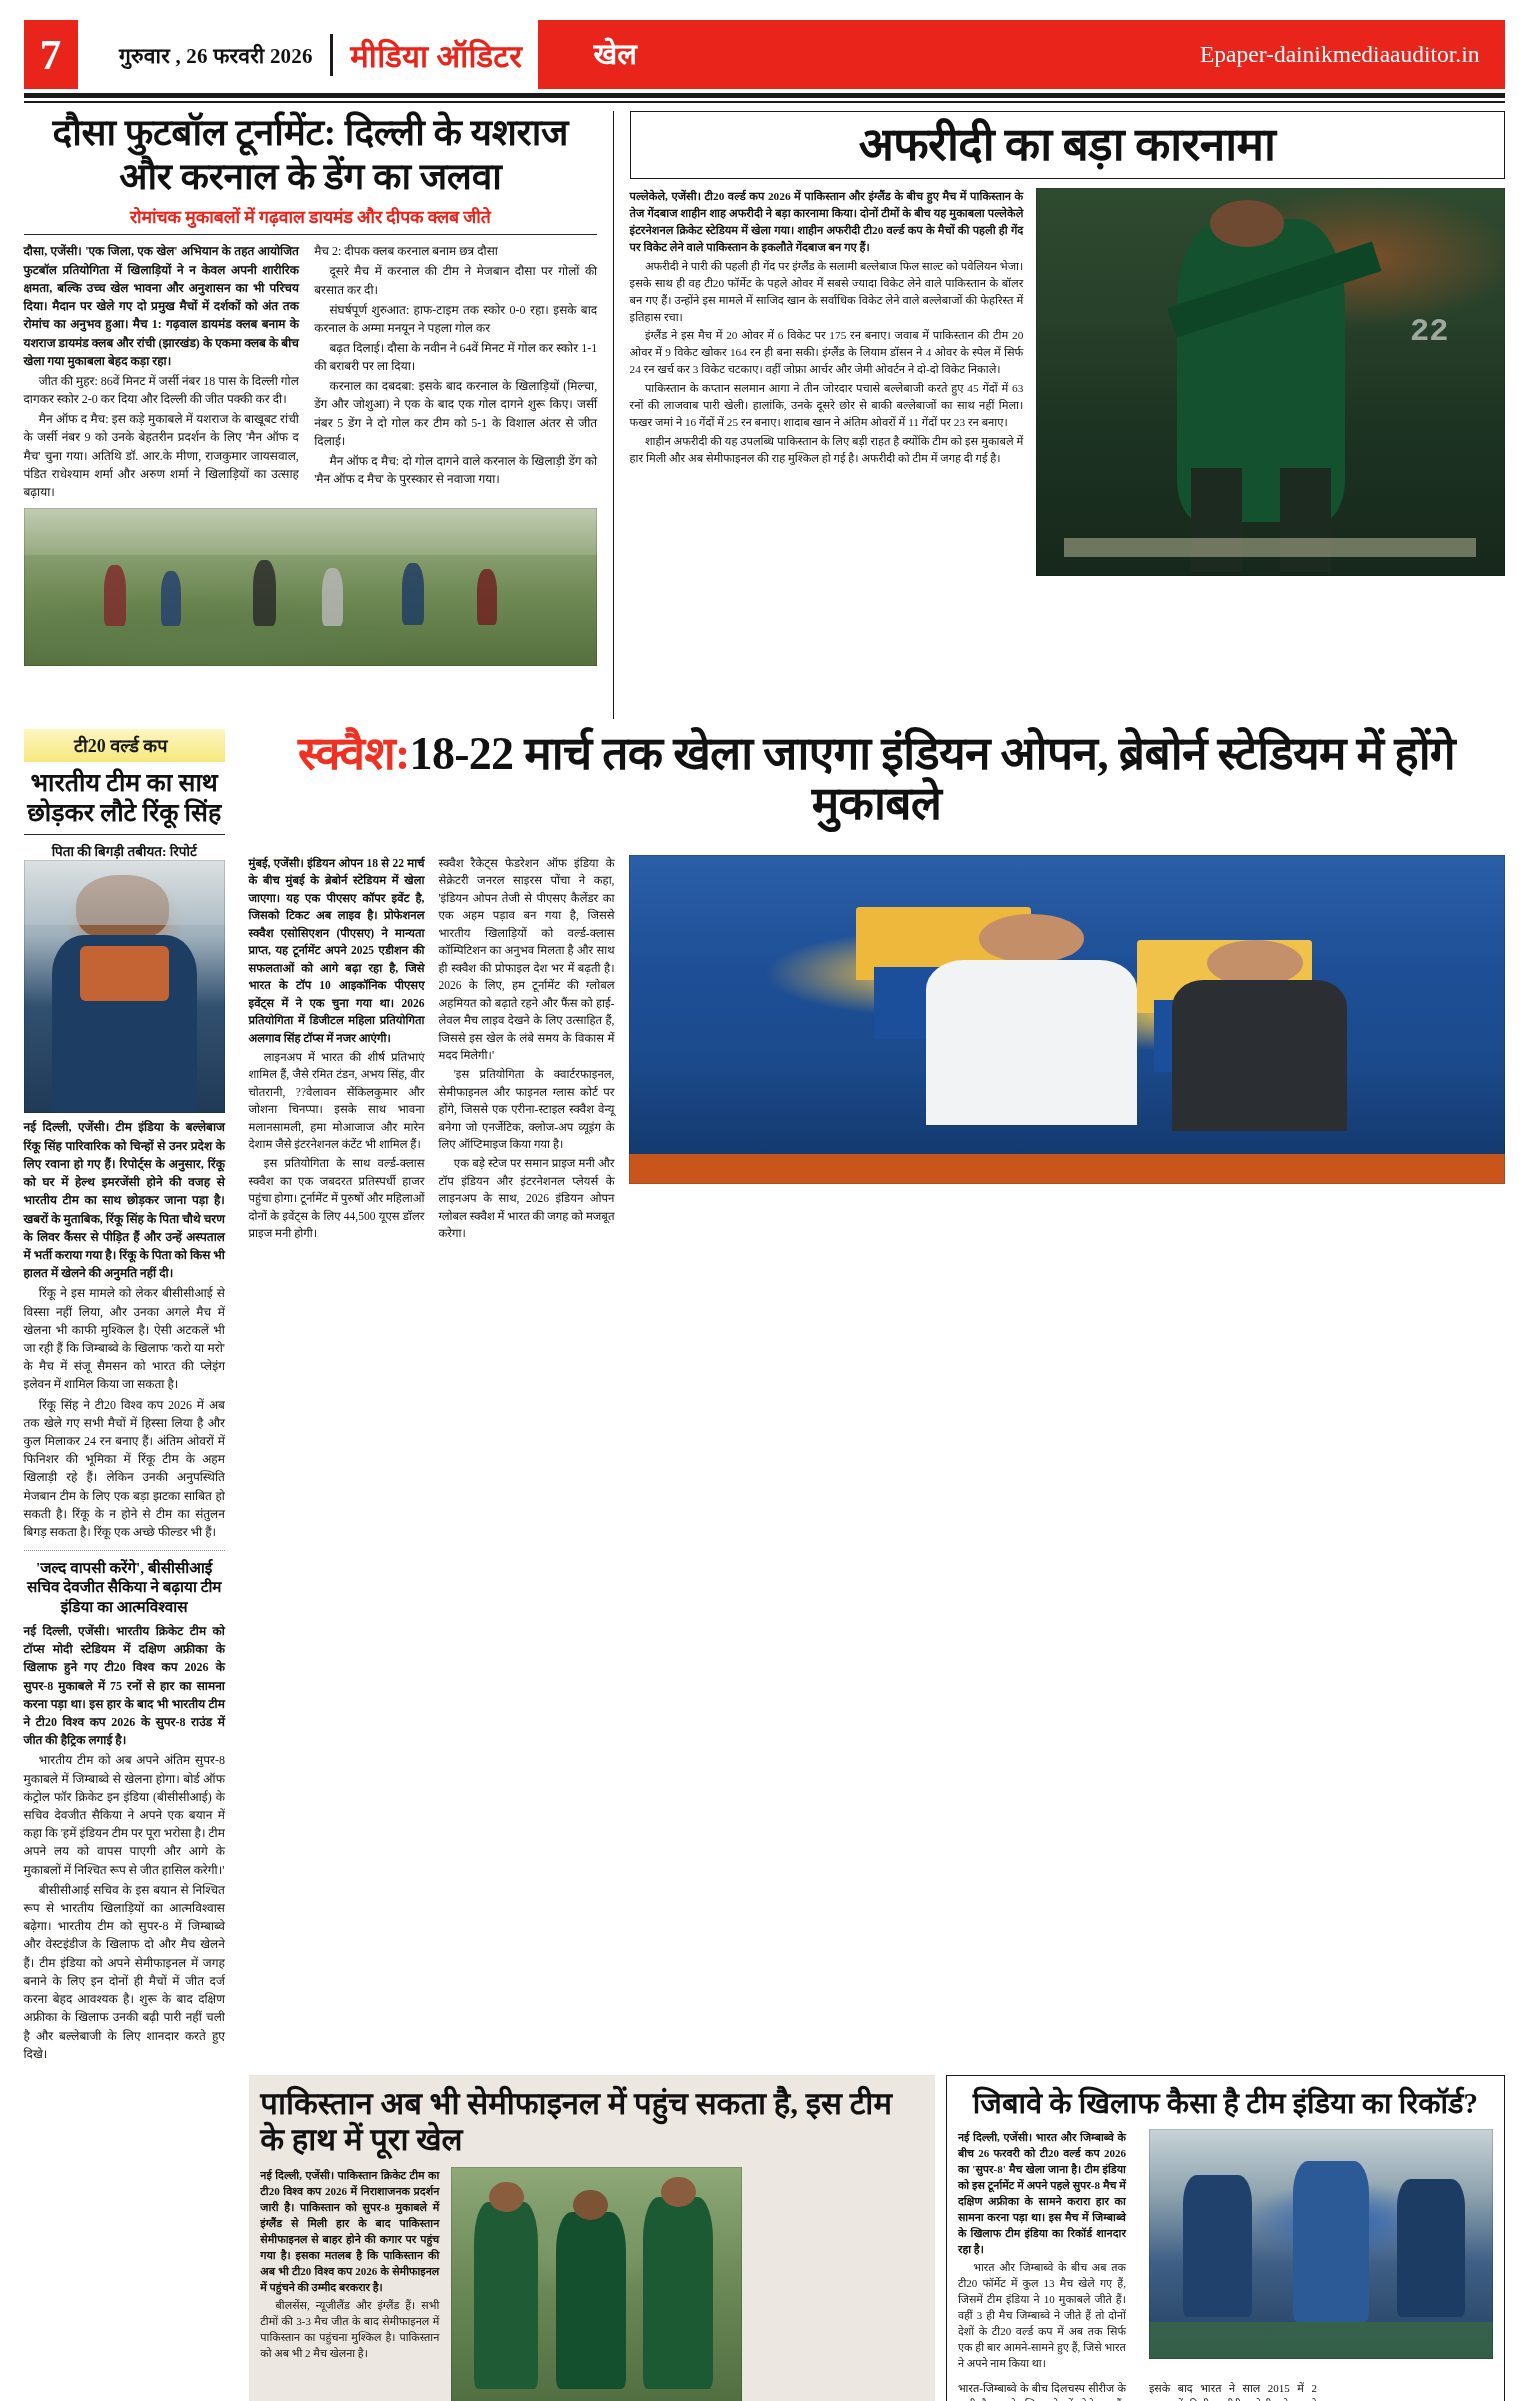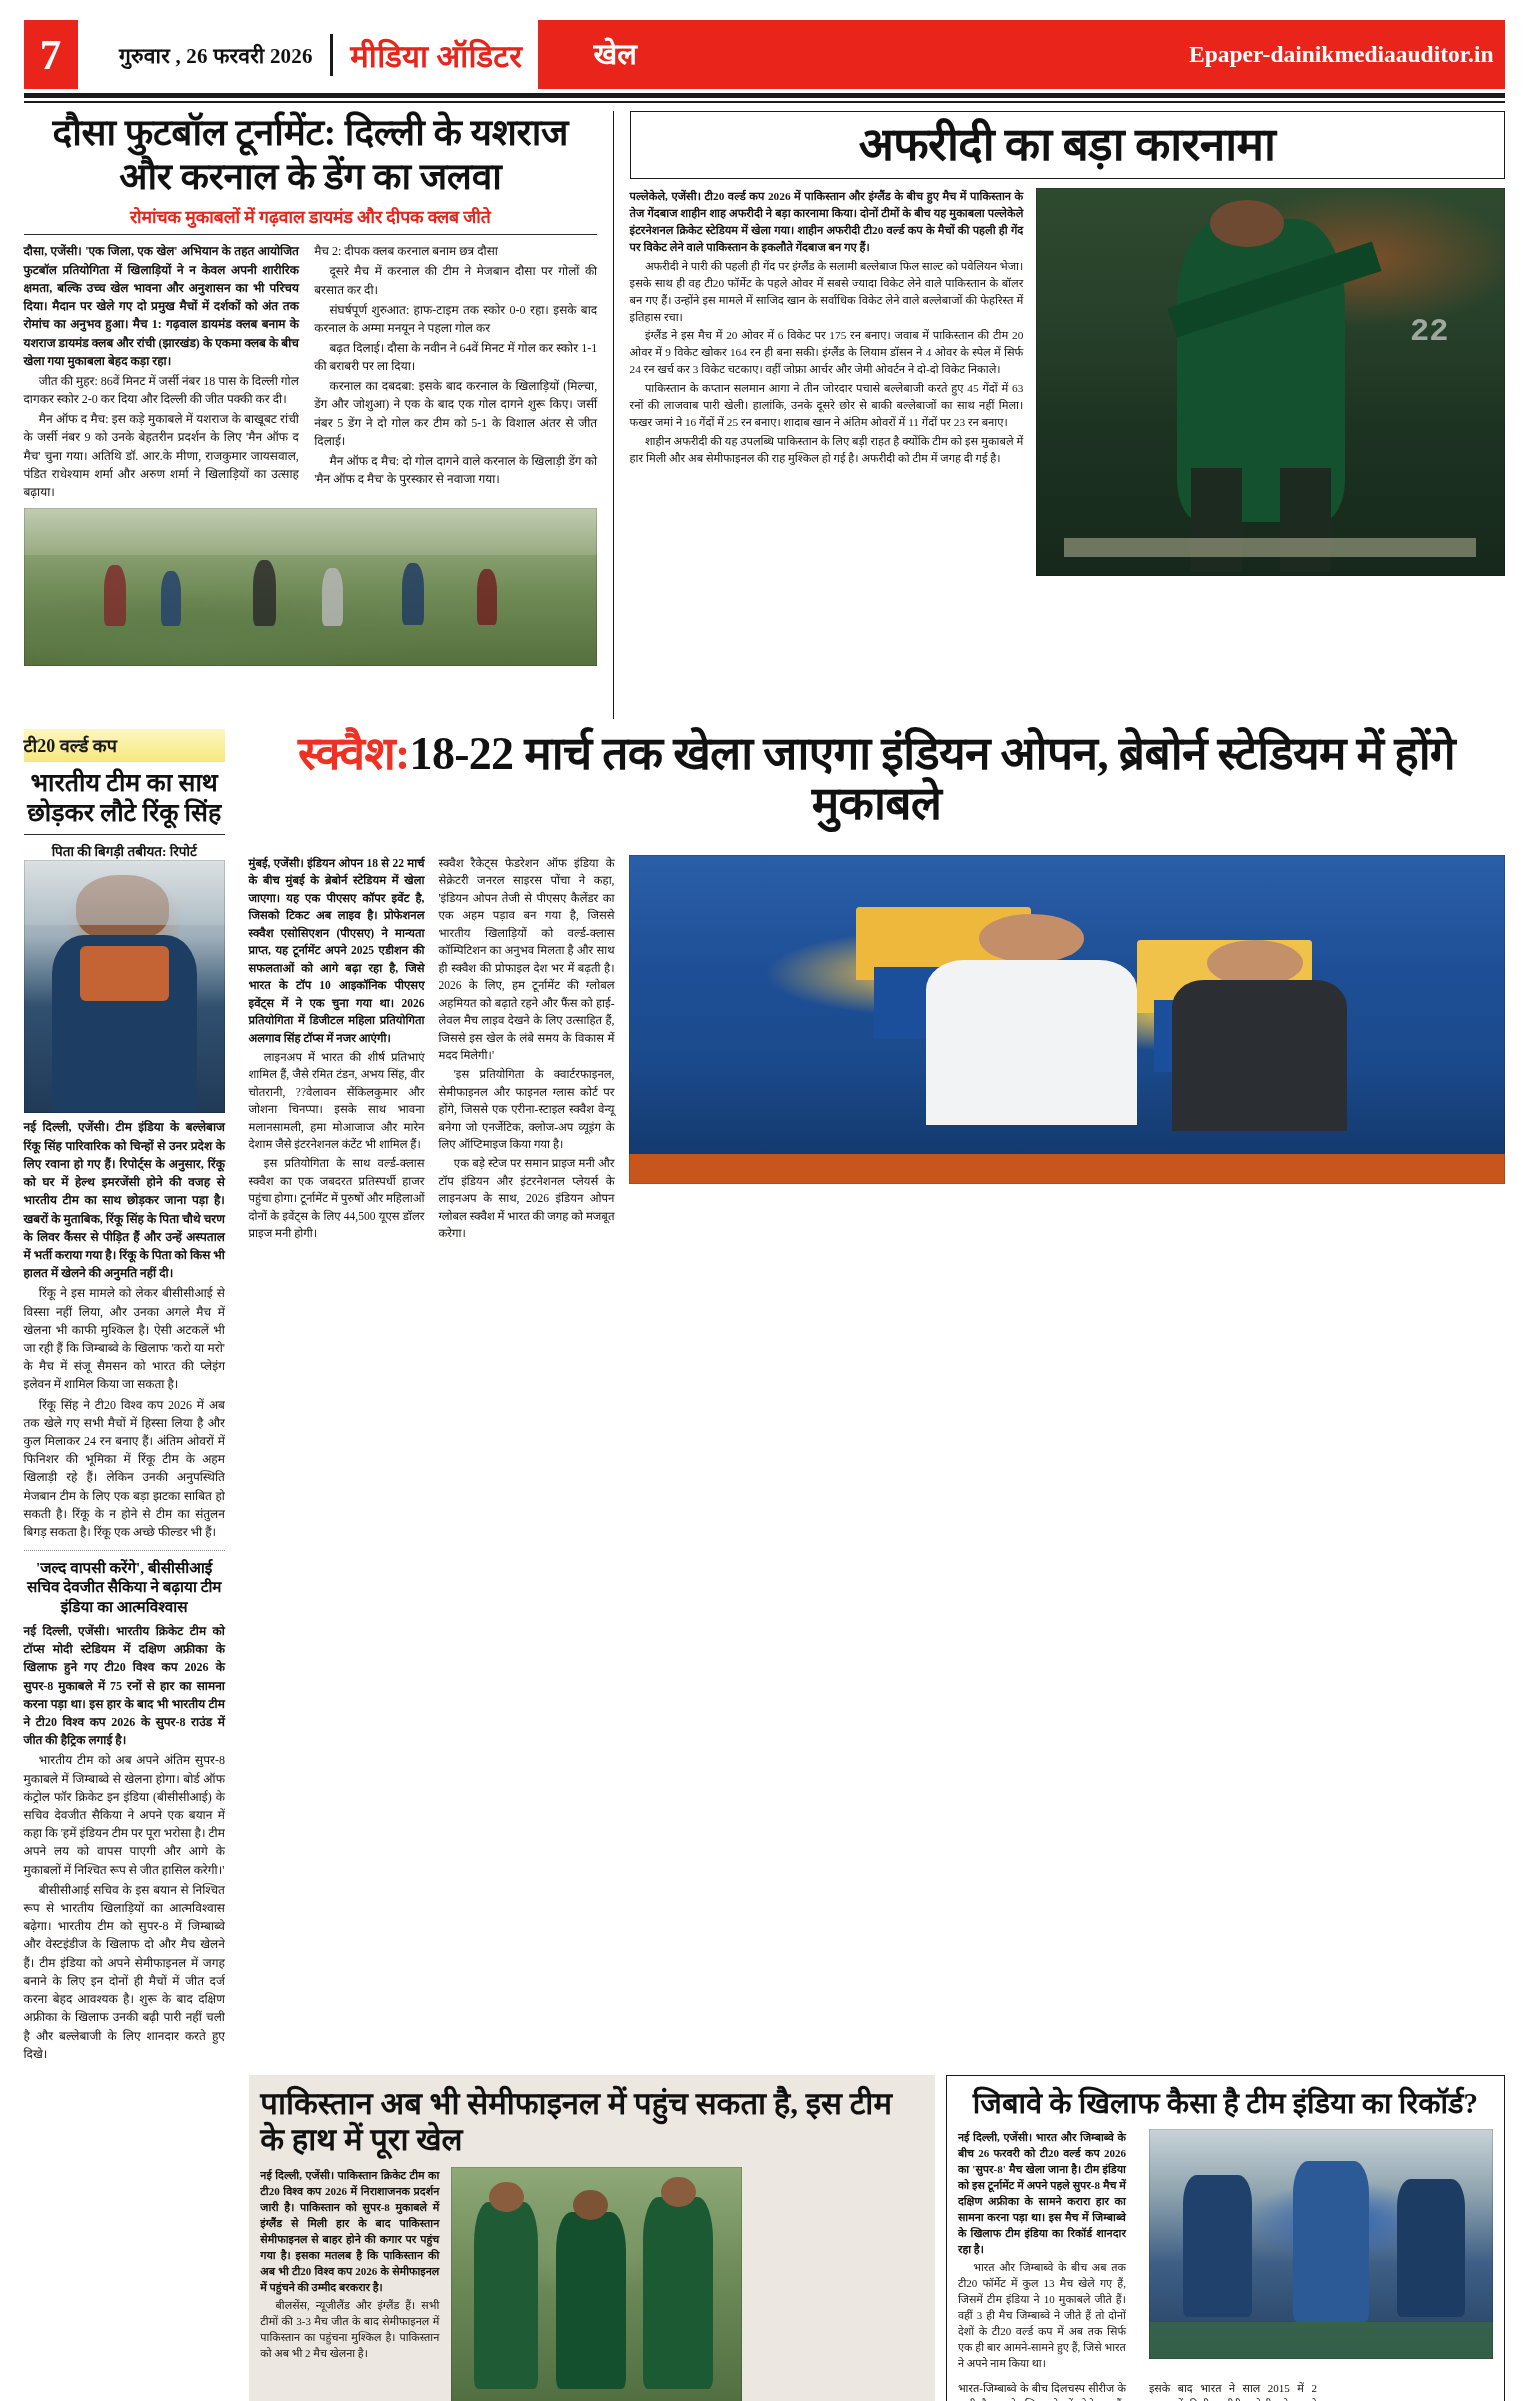--- a/index.html
+++ b/index.html
@@ -33,21 +33,21 @@
   .mast-logo {
     font-family:"Liberation Serif", serif; font-weight:bold; color:#e8241b;
     font-size:31px; white-space:nowrap; letter-spacing:0.3px;
   }
   .mast-section {
     color:#ffffff; font-family:Liberation Sans, sans-serif; font-weight:bold;
     font-size:29px; line-height:69px; padding:0 47px 0 56px; white-space:nowrap;
   }
   .mast-url {
     margin-left:auto; color:#ffffff; font-family:"Liberation Serif", serif;
-    font-weight:bold; font-size:23.5px; line-height:69px; padding-right:11px; white-space:nowrap;
+    font-weight:normal; font-size:23.5px; line-height:69px; padding-right:25px; white-space:nowrap;
   }
   .mast-rule { height:5.3px; background:#1a1a1a; margin-top:4.1px; }
   .mast-rule2 { height:1.8px; background:#1a1a1a; margin-top:2.9px; }
 
   
   .hl { font-family:"Liberation Serif", serif; font-weight:bold; color:#111; }
   .body-col {
     font-family:"Liberation Serif", serif; font-size:12px; line-height:1.52;
     color:#15130f; text-align:justify; hyphens:auto;
   }
@@ -90,21 +90,21 @@
       radial-gradient(ellipse 55% 30% at 70% 18%, #7c4f2a 0%, rgba(124,79,42,0) 60%),
       linear-gradient(180deg,#2e4a2f 0%, #27402a 34%, #1d3322 62%, #16281b 100%);
   }
 
   
   .mid-zone { display:flex; margin-top:9.4px; }
   .mid-left { width:212px; padding-right:10.6px; }
   .yellow-tag {
     background:linear-gradient(180deg,#fdf6c0,#f6e87e);
     font-family:"Liberation Serif", serif; font-weight:bold; font-size:18px;
-    color:#1a1a1a; text-align:left; padding:4.1px 7px 5.3px 0;
+    color:#1a1a1a; text-align:center; padding:4.1px 7px 5.3px 0;
   }
   .rinku-head { font-size:25px; line-height:1.2; text-align:center; margin-top:5.9px; }
   .rinku-sub { font-family:"Liberation Serif", serif; font-weight:bold; font-size:13.5px;
     text-align:center; margin-top:6.5px; color:#111; }
   .thin-rule { height:1.2px; background:#2a2a2a; margin:5.9px 0 5.9px; }
   .rinku-photo { width:100%; height:253px;
     background:
       radial-gradient(ellipse 48% 30% at 50% 24%, #b8805c 0%, rgba(184,128,92,0) 62%),
       linear-gradient(180deg,#cfd5d6 0%, #9fb0bb 30%, #31506f 58%, #203a57 100%);
   }

